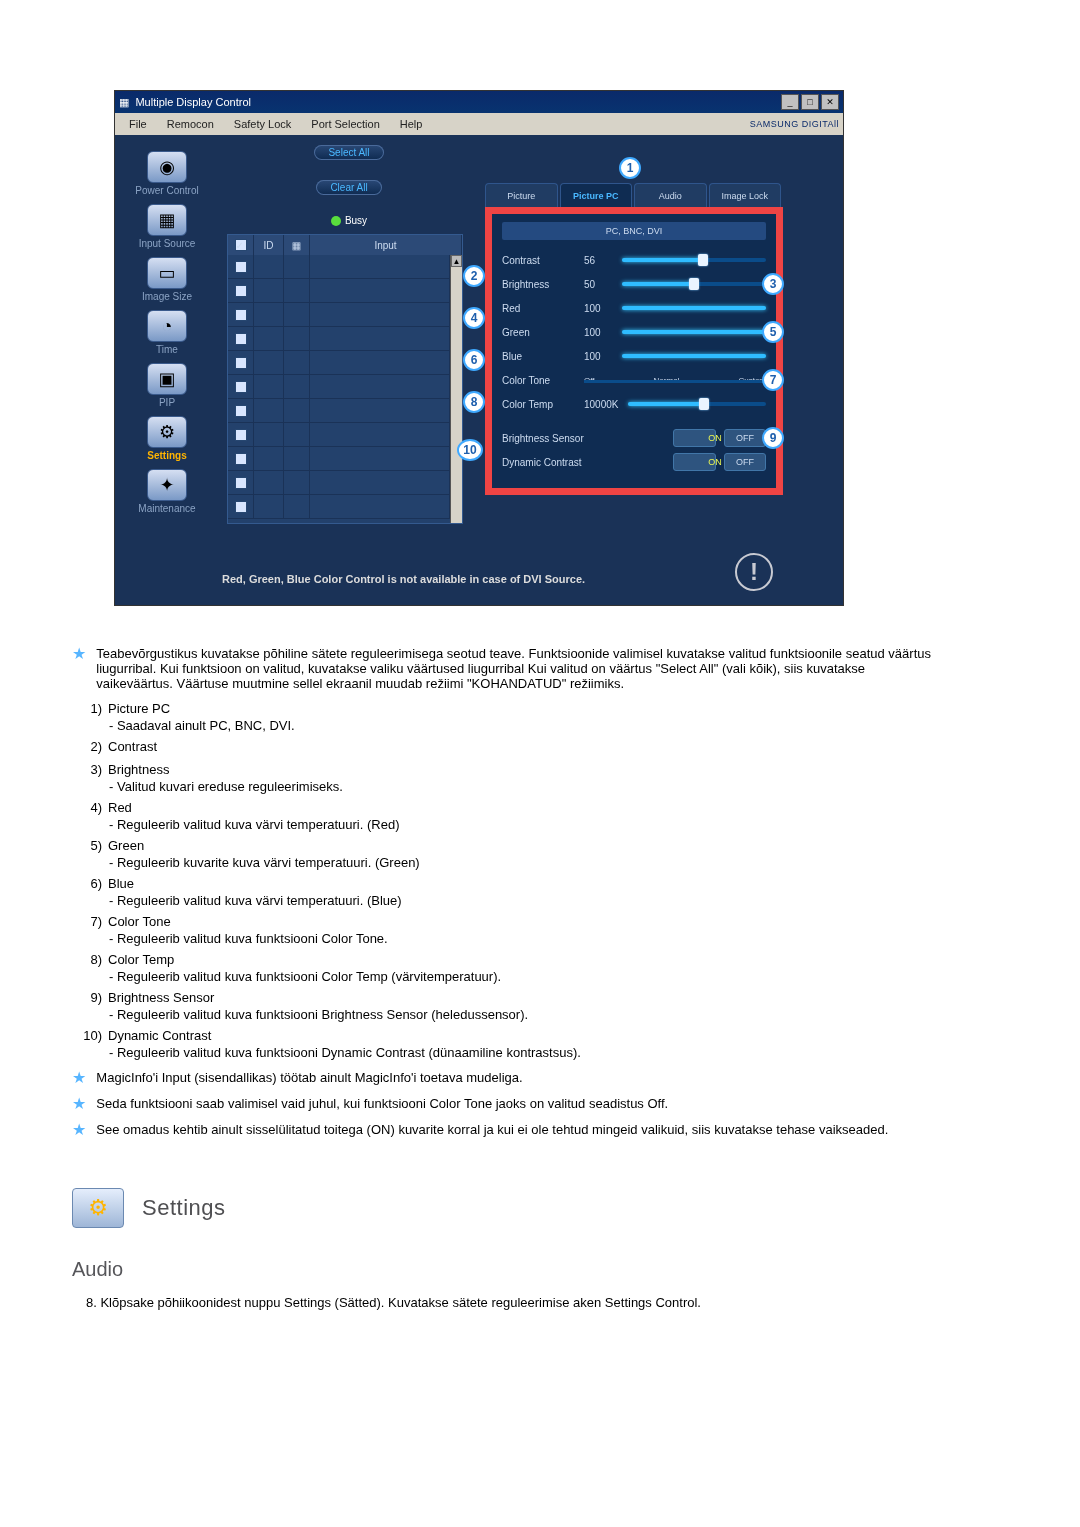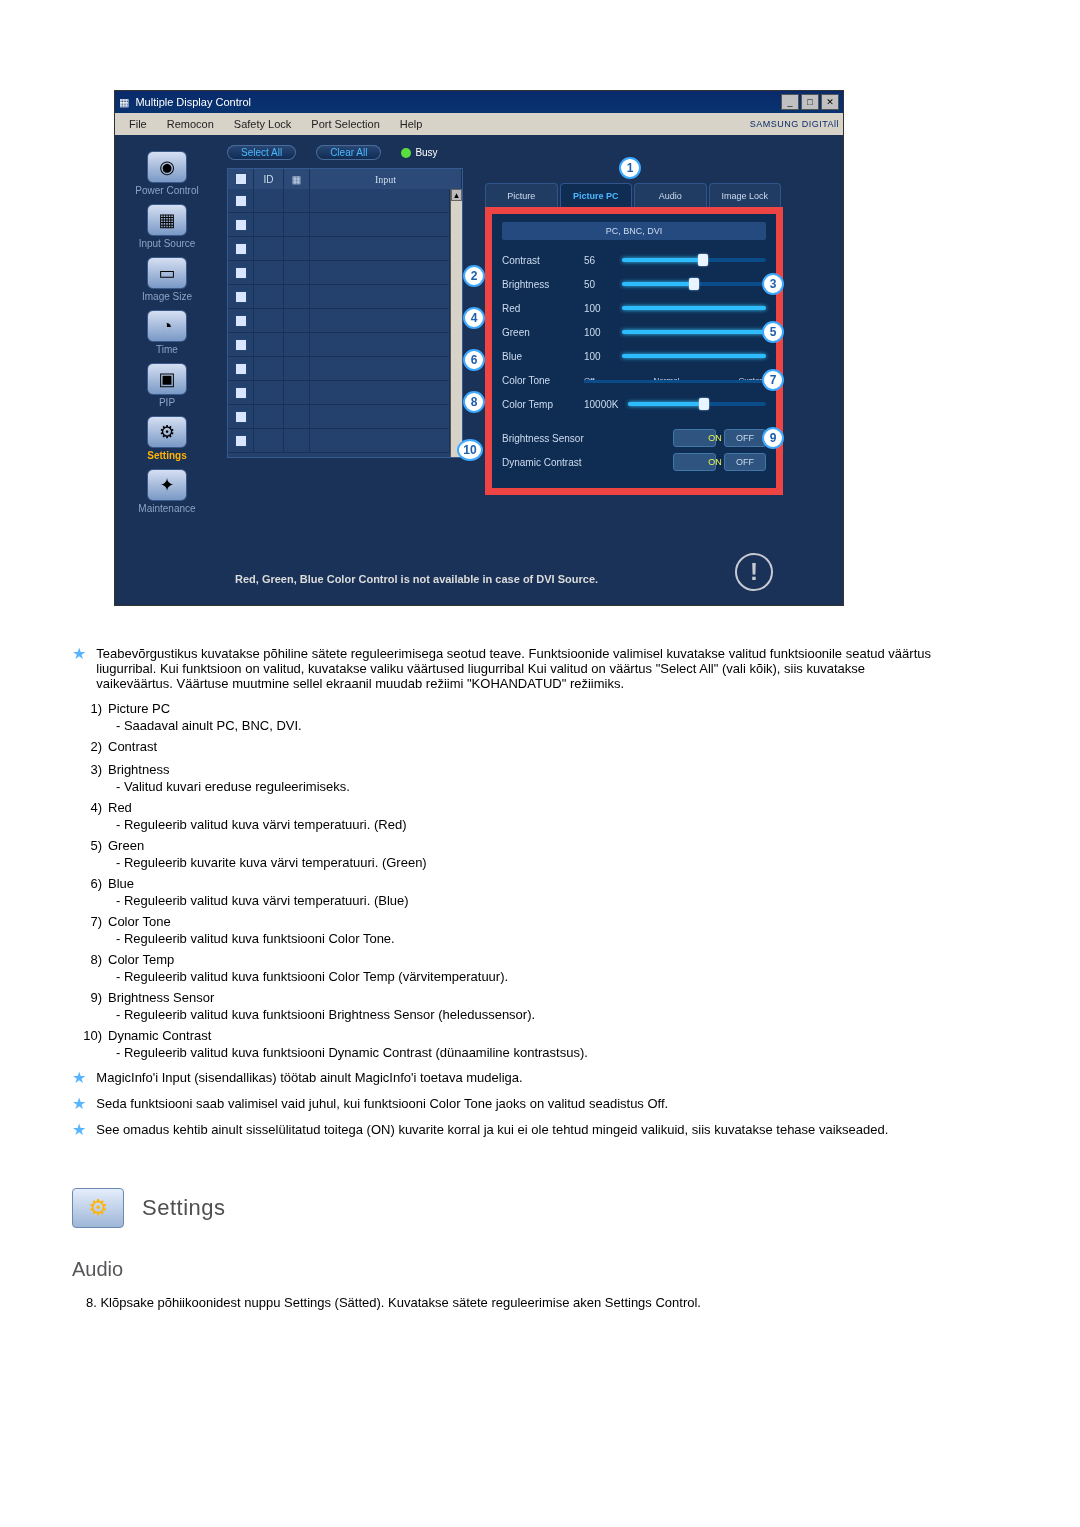--- a/index.html
+++ b/index.html
@@ -73,21 +73,21 @@
   }
   .nav-label { color: #8ba3c4; }
   .nav-item.active .nav-label { color: #ffb400; font-weight: bold; }
 
   .main-col {
     flex: 1;
     padding: 10px 8px 8px 8px;
     position: relative;
   }
   
-  .tool-row { display: flex; align-items: center; gap: 20px; margin-bottom: 8px; }
+  .tool-row { display: flex; align-items: center; gap: 20px; margin-bottom: 8px; flex-direction: column; }
   .pill-btn {
     border: none;
     color: #4ab8ff;
     background: linear-gradient(#2a4977,#0e2a50);
     border-radius: 11px;
     padding: 2px 14px;
     font-size: 10px;
     box-shadow: inset 0 0 0 1px #4a6a9a;
   }
   .busy { font-size: 10px; color: #fff; }
@@ -99,21 +99,21 @@
     border: 1px solid #345a8f;
   }
   .list-head {
     height: 20px; background: #2c4a77; display: flex; align-items: center;
     color: #cddcf0; font-size: 10px;
   }
   .lh-cell { border-right: 1px solid #1a3257; display: flex; align-items: center; justify-content: center; height: 100%; }
   .lh-chk { width: 26px; }
   .lh-id { width: 30px; }
   .lh-sig { width: 26px; }
-  .lh-input { flex: 1; font-family: Liberation Serif, serif; }
+  .lh-input { flex: 1; }
   .list-body { height: 268px; background: #23416c; overflow: hidden; position: relative; }
   .scrollbar { position: absolute; right: 0; top: 0; bottom: 0; width: 12px;
     background: #d7d3c8; border-left: 1px solid #555; }
   .scrollbar .sb-btn { height: 12px; background: #bbb; border: 1px solid #666;
     display: flex; align-items: center; justify-content: center; font-size: 8px; }
   .list-row {
     height: 24px; display: flex; align-items: center; margin-right: 12px;
     border-bottom: 1px solid #1a3257;
   }
   .lr-cell { border-right: 1px solid #1a3257; height: 100%; display: flex;
@@ -205,21 +205,21 @@
   }
 
   
   .doc { width: 860px; }
   .star-row { display: flex; gap: 10px; margin-bottom: 10px; font-size: 13px; }
   .star { color: #57b5ff; font-size: 16px; line-height: 1; flex: none; }
   .num-list { margin-top: 6px; }
   .nl-item { display: flex; margin-bottom: 6px; font-size: 13px; }
   .nl-num { width: 30px; text-align: right; margin-right: 6px; }
   .nl-body { flex: 1; }
-  .nl-sub { margin-left: 8px; font-size: 13px; }
+  .nl-sub { margin-left: 1px; font-size: 13px; }
   .nl-sub::before { content: "- "; }
   .nl-title { margin-bottom: 2px; }
 
   .section-head {
     display: flex; align-items: center; gap: 18px;
     margin-top: 50px; margin-bottom: 30px;
   }
   .section-icon {
     width: 52px; height: 40px;
     background: linear-gradient(#e5eefc, #9eb6d7);
@@ -398,21 +398,21 @@
             </div>
         </div>
       </div>
 
       <div class="badge" style="left:244px; top:130px;">2</div>
       <div class="badge" style="left:244px; top:172px;">4</div>
       <div class="badge" style="left:244px; top:214px;">6</div>
       <div class="badge" style="left:244px; top:256px;">8</div>
       <div class="badge" style="left:238px; top:304px; width:26px;">10</div>
 
-      <div class="note" style="position:absolute; left:16px; bottom:20px; width:560px;">Red, Green, Blue Color Control is not available in case of DVI Source.</div>
+      <div class="note" style="position:absolute; left:3px; bottom:20px; width:560px;">Red, Green, Blue Color Control is not available in case of DVI Source.</div>
       <div class="warn-icon" style="position:absolute; right:-300px; bottom:14px;">!</div>
     </div>
 
     <div class="right-panel" style="position:relative;">
       <div class="badge" style="left:140px; top:22px;">1</div>
       <div class="tabs">
         <div class="tab">Picture</div>
         <div class="tab active">Picture PC</div>
         <div class="tab">Audio</div>
         <div class="tab">Image Lock</div>

